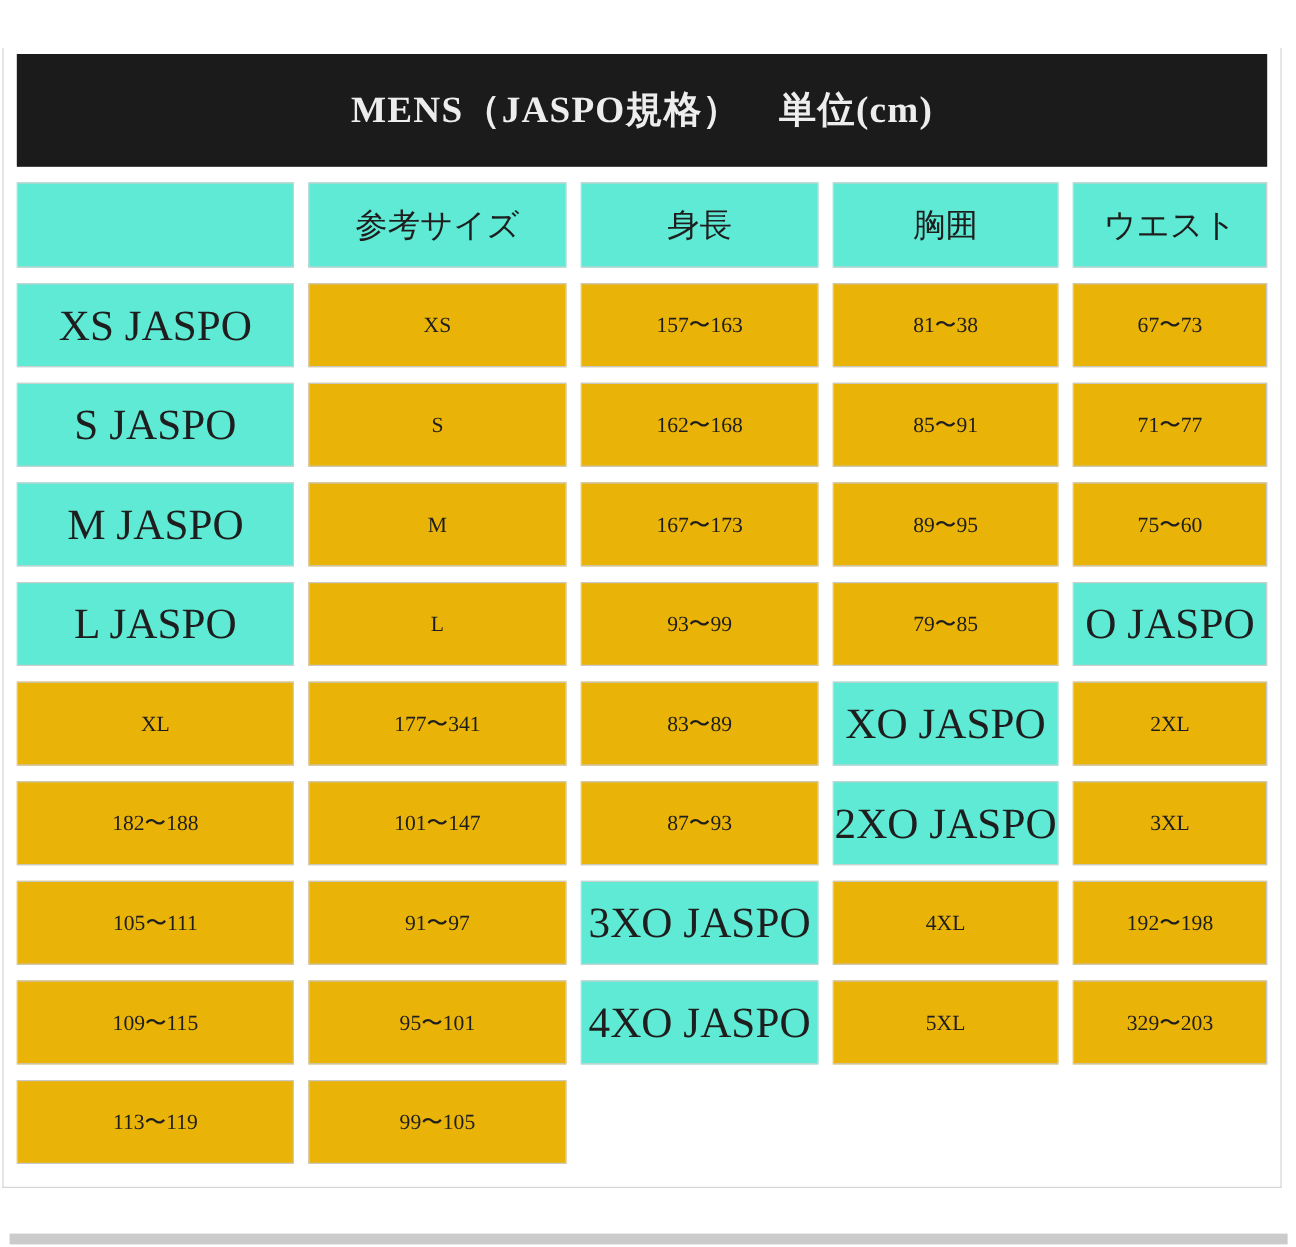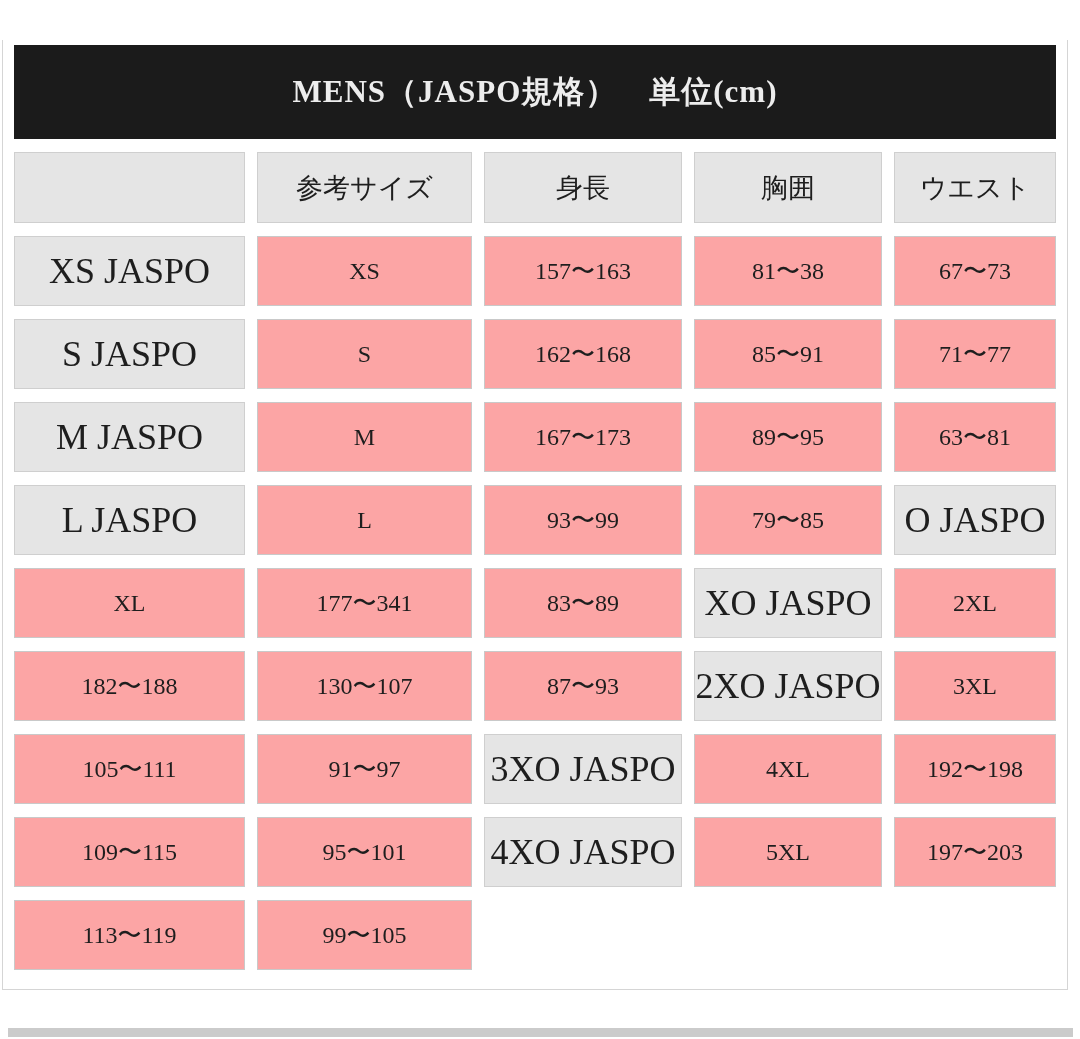--- a/index.html
+++ b/index.html
@@ -48,31 +48,31 @@
     align-items: center;
     justify-content: center;
     font-size: 31px;
     font-weight: bold;
     letter-spacing: 1px;
   }
 
   .cell {
     box-sizing: border-box;
     border: 1px solid #c9c9c9;
-    background: #fca5a5;
+    background: #eab308;
     display: flex;
     align-items: center;
     justify-content: center;
     height: 70px;
-    font-size: 24px;
+    font-size: 18px;
     text-align: center;
     white-space: nowrap;
   }
   .cell.gray {
-    background: #e5e5e5;
+    background: #5eead4;
     border-color: #cfcfcf;
     text-align: right;
   }
   .cell.hdr {
     height: 71px;
     font-size: 27px;
   }
   .cell.label {
     font-size: 36px;
   }
@@ -113,52 +113,52 @@
       <div class="cell gray label">S JASPO</div>
       <div class="cell">S</div>
       <div class="cell">162〜168</div>
       <div class="cell">85〜91</div>
       <div class="cell">71〜77</div>
 
       <div class="cell gray label">M JASPO</div>
       <div class="cell">M</div>
       <div class="cell">167〜173</div>
       <div class="cell">89〜95</div>
-      <div class="cell">63〜81</div>
+      <div class="cell">75〜60</div>
 
       <div class="cell gray label">L JASPO</div>
       <div class="cell">L</div>
       <div class="cell">93〜99</div>
       <div class="cell">79〜85</div>
 
       <div class="cell gray label">O JASPO</div>
       <div class="cell">XL</div>
       <div class="cell">177〜341</div>
       <div class="cell">83〜89</div>
 
       <div class="cell gray label">XO JASPO</div>
       <div class="cell">2XL</div>
       <div class="cell">182〜188</div>
-      <div class="cell">130〜107</div>
+      <div class="cell">101〜147</div>
       <div class="cell">87〜93</div>
 
       <div class="cell gray label">2XO JASPO</div>
       <div class="cell">3XL</div>
       <div class="cell">105〜111</div>
       <div class="cell">91〜97</div>
 
       <div class="cell gray label">3XO JASPO</div>
       <div class="cell">4XL</div>
       <div class="cell">192〜198</div>
       <div class="cell">109〜115</div>
       <div class="cell">95〜101</div>
 
       <div class="cell gray label">4XO JASPO</div>
       <div class="cell">5XL</div>
-      <div class="cell">197〜203</div>
+      <div class="cell">329〜203</div>
       <div class="cell">113〜119</div>
       <div class="cell">99〜105</div>
 
     </div>
   </div>
 
   <div class="bottom-strip"></div>
 </div>
 
 </body></html>

